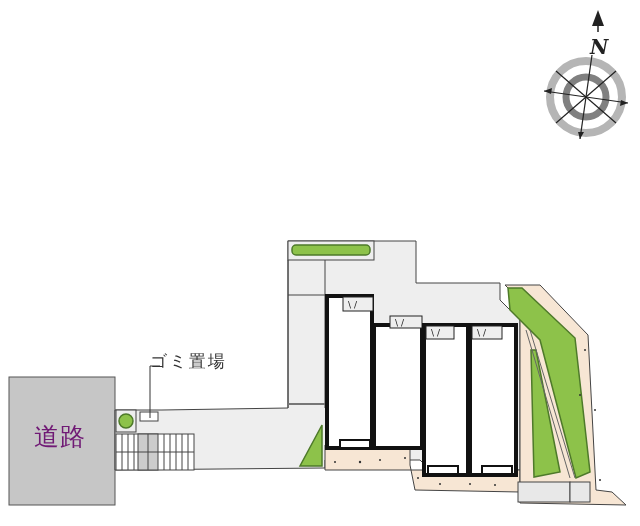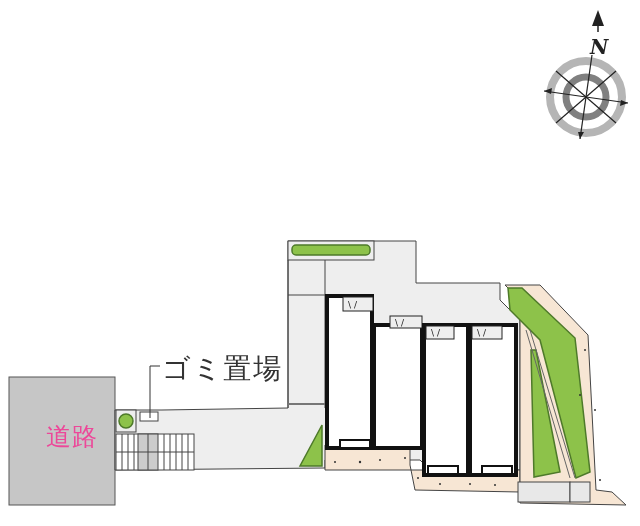--- a/index.html
+++ b/index.html
@@ -1,20 +1,20 @@
 <!DOCTYPE html>
 <html><head>
 <meta charset="utf-8">
 <style>
   html, body { margin: 0; padding: 0; background: #ffffff; }
   body { width: 640px; height: 526px; position: relative; overflow: hidden;
          font-family: "DejaVu Sans", "Liberation Sans", sans-serif; }
   svg { position: absolute; left: 0; top: 0; }
-  .label-road { position: absolute; left: 34px; top: 420px; font-size: 25px; color: #ec4899; letter-spacing: 1px; margin-left: 12px; }
-  .label-garbage { position: absolute; left: 162px; top: 350px; font-size: 28px; color: #333; letter-spacing: 2px; }
+  .label-road { position: absolute; left: 34px; top: 420px; font-size: 25px; color: #701a75; letter-spacing: 1px; }
+  .label-garbage { position: absolute; left: 150px; top: 350px; font-size: 17px; color: #333; letter-spacing: 2px; }
 </style>
 </head>
 <body>
 
 <svg width="640" height="526" viewBox="0 0 640 526">
 
   <rect x="9" y="377" width="106" height="128" fill="#c6c6c6" stroke="#555" stroke-width="1"></rect>
 
   <polygon points="288,241 416,241 416,283 500,283 500,300 520,320 520,470 430,470 420,460 325,460 325,468 115,470 115,410 162,410 288,408" fill="#eeeeee" stroke="#444" stroke-width="1"></polygon>
 

